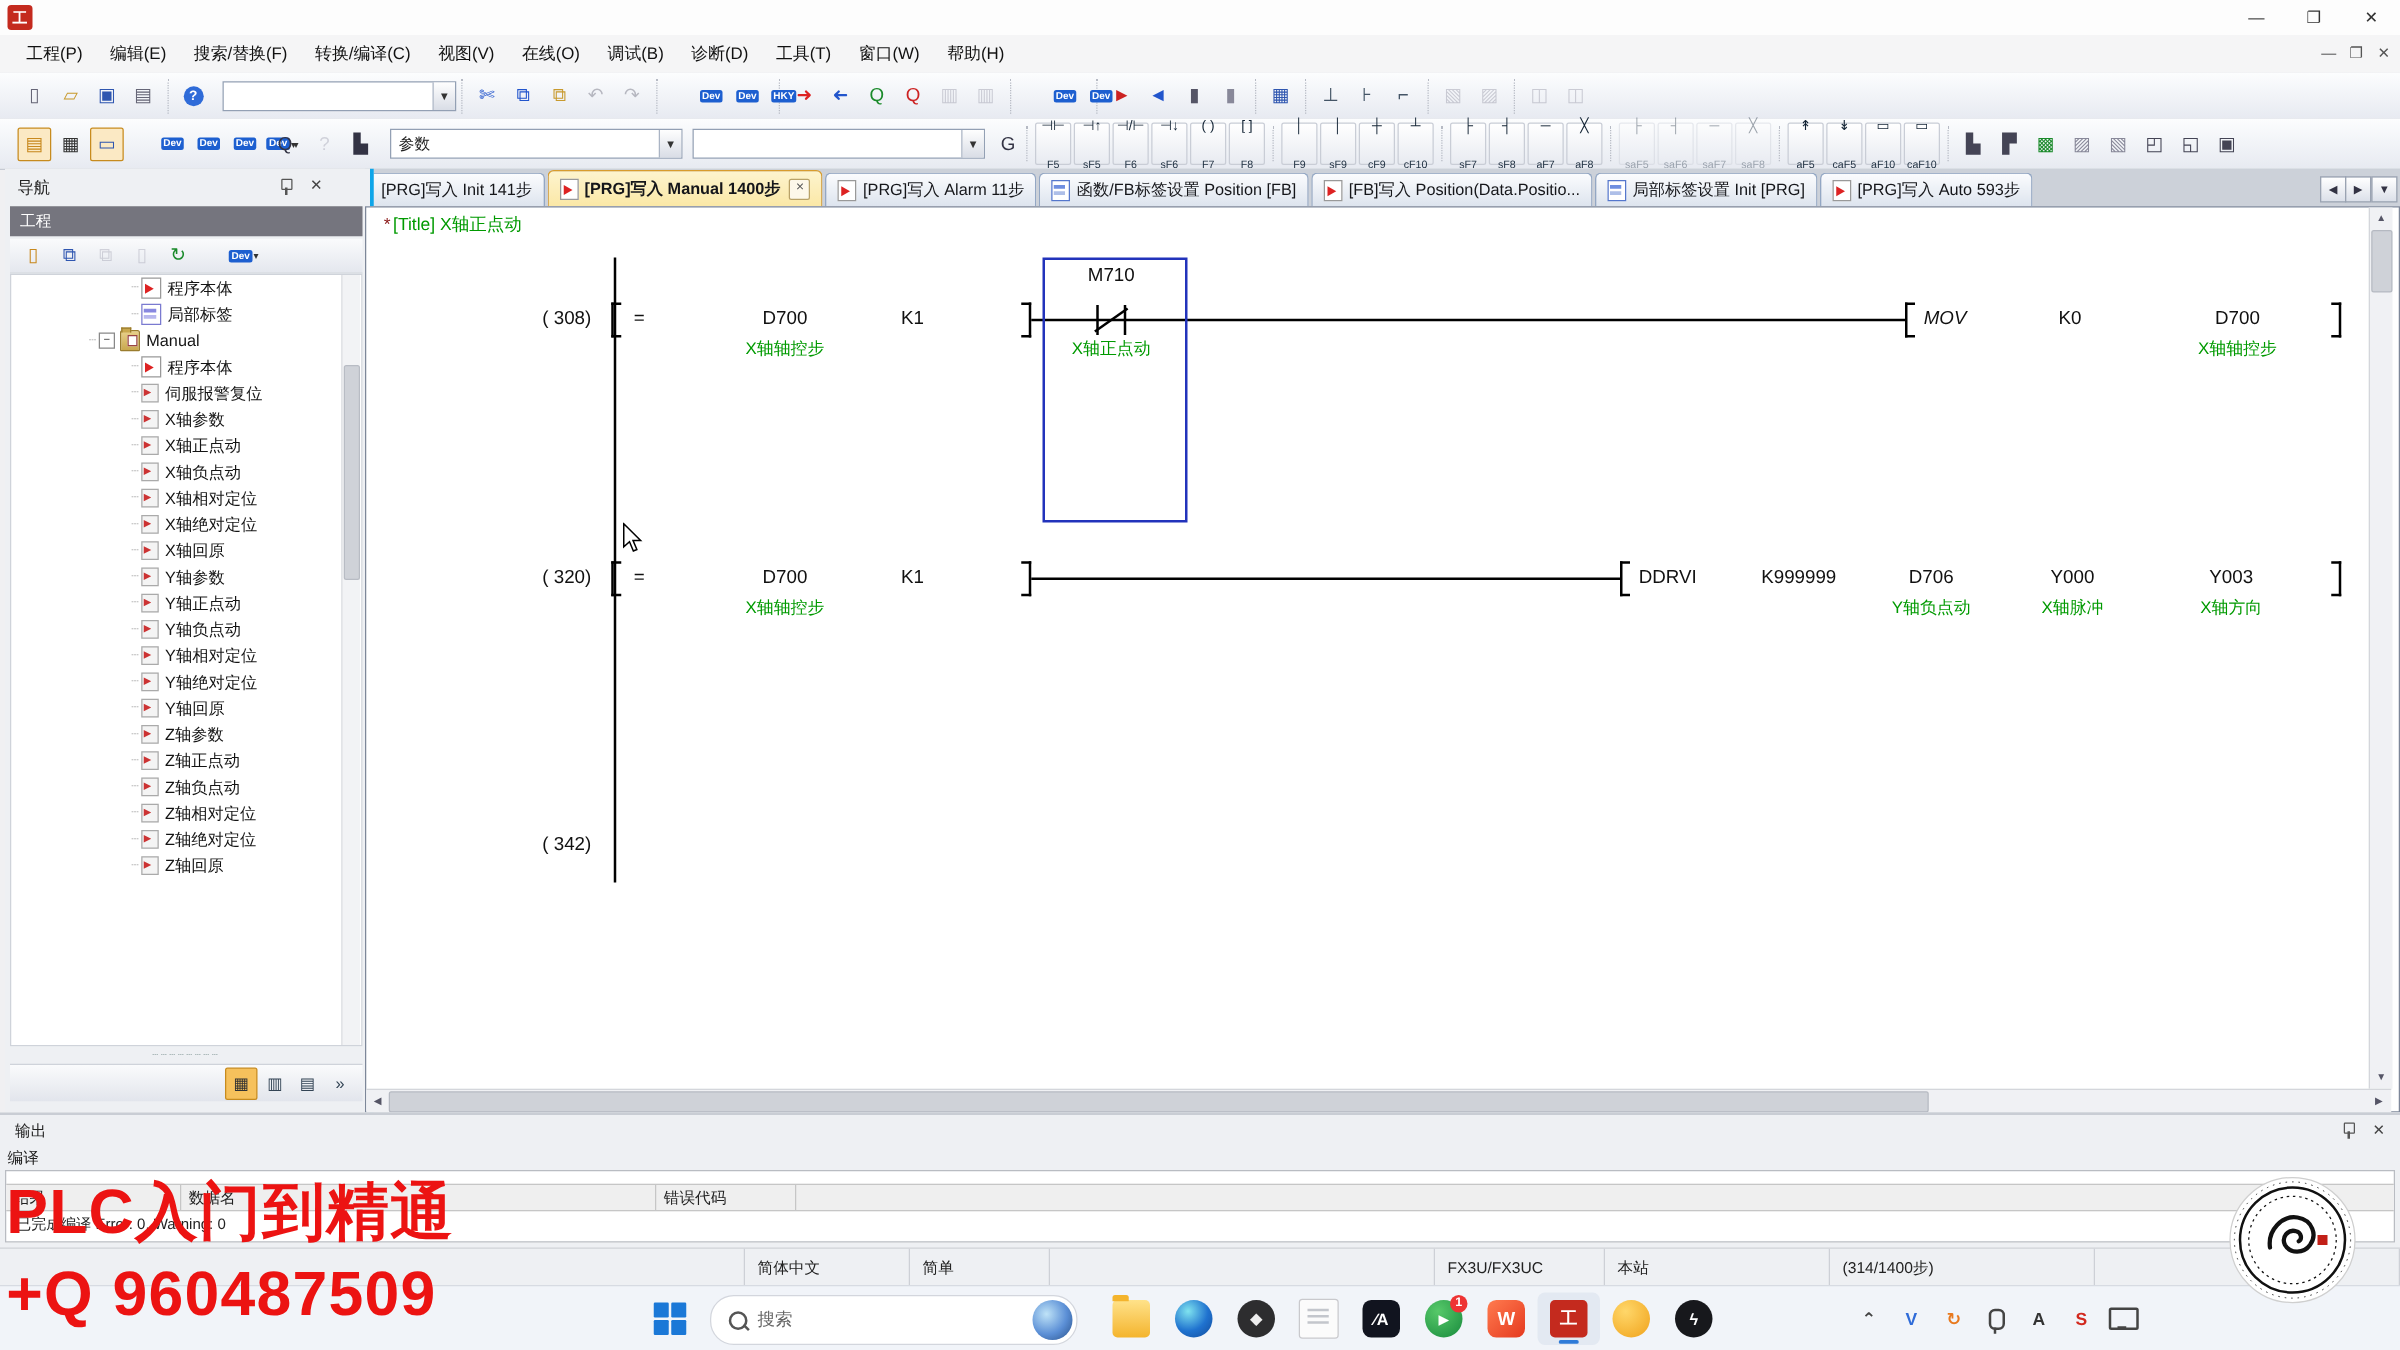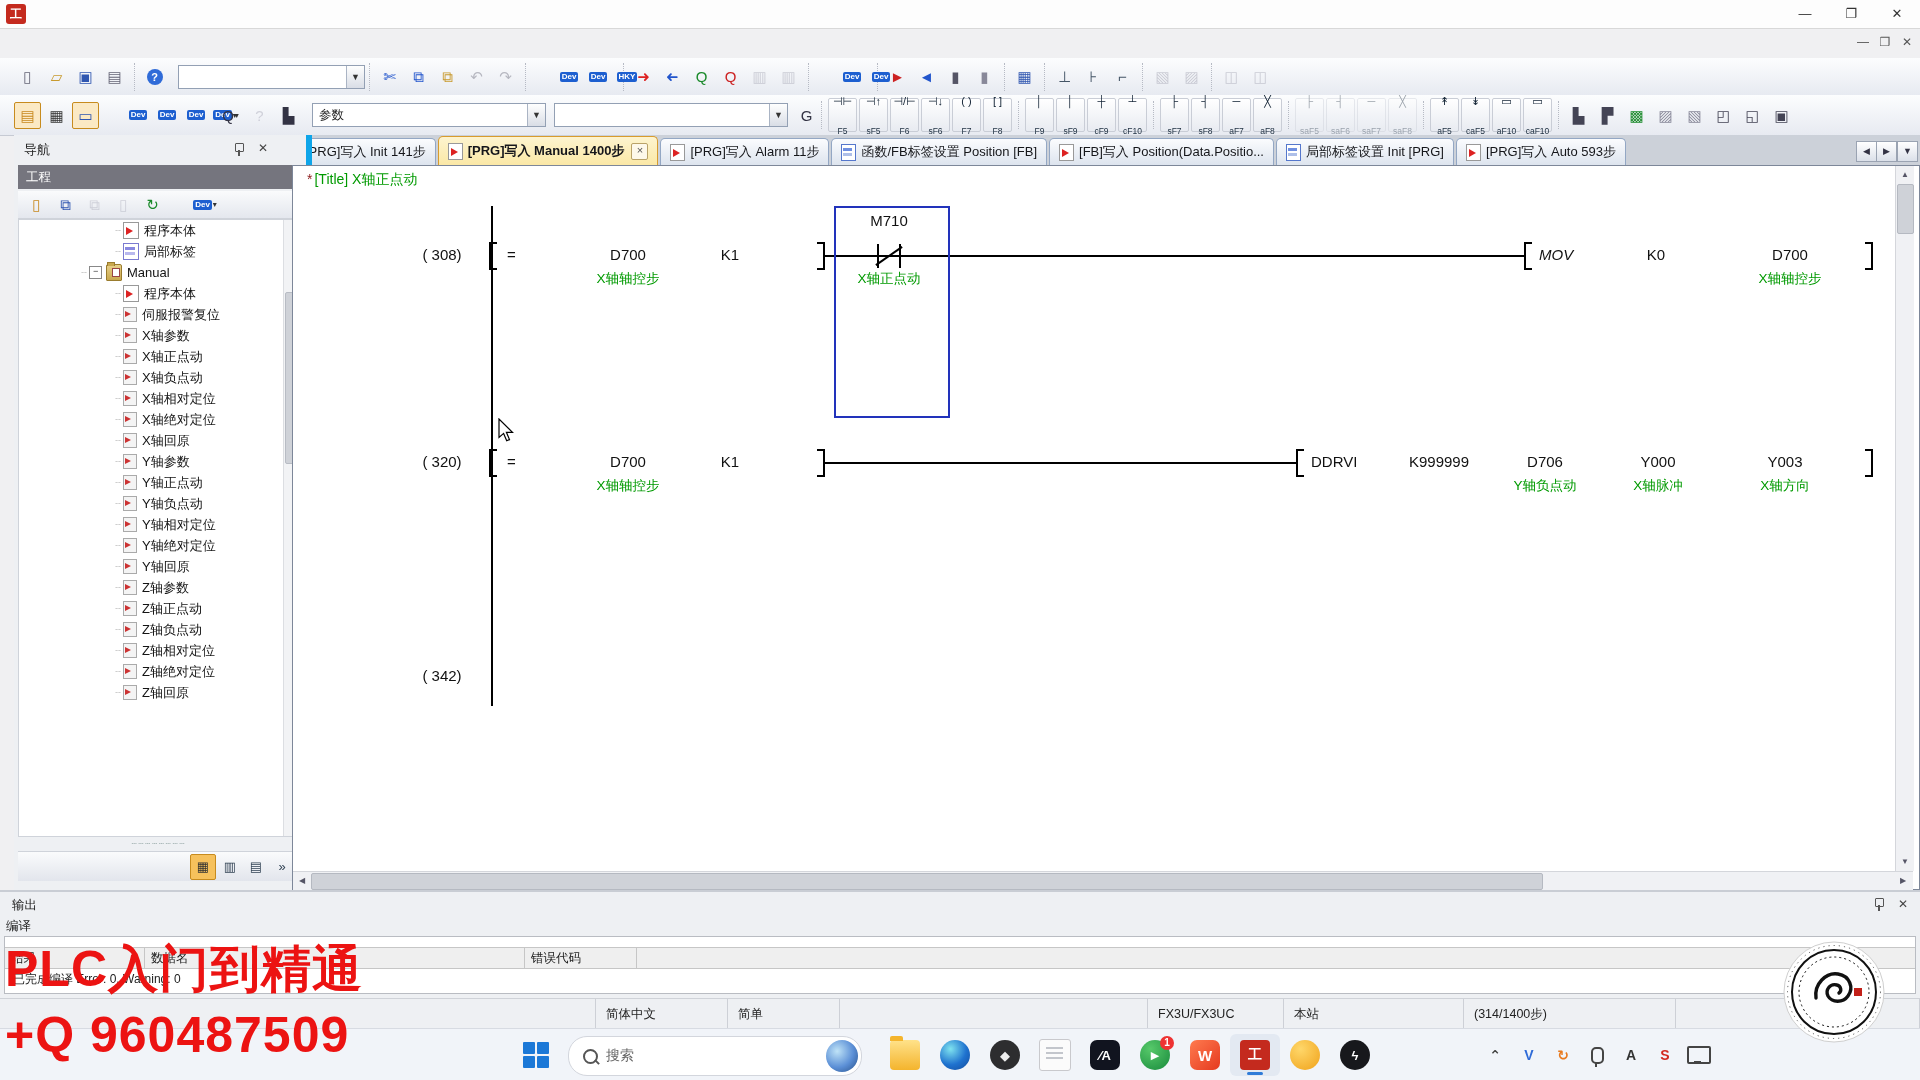--- a/index.html
+++ b/index.html
@@ -55,21 +55,21 @@
   .tab-ic.prg{background:#fff;border:1px solid #999;}
   .tab-ic.prg::after{content:"";position:absolute;left:2px;top:4px;border-left:7px solid #d22;border-top:4px solid transparent;border-bottom:4px solid transparent;}
   .tab-ic.tbl{background:#fff;border:1px solid #5577cc;}
   .tab-ic.tbl::after{content:"";position:absolute;left:1px;top:3px;width:9px;height:3px;background:#6f8fe0;box-shadow:0 5px 0 #aebfe8;}
   .tab-close{margin-left:7px;width:15px;height:15px;border:1px solid #b9a268;background:#fdf8ea;border-radius:2px;
     font-size:11px;line-height:13px;text-align:center;color:#555;font-weight:normal;}
   .tabnav{top:141px;width:19px;height:19px;border:1px solid #9aa3b2;background:linear-gradient(#fff,#dbe0e9);
     font-size:9px;text-align:center;line-height:18px;color:#334;}
 
   
-  #nav{left:14px;top:135px;width:292px;height:755px;background:#eef0f3;border-right:6px solid #0ea5e9;}
+  #nav{left:4px;top:135px;width:292px;height:755px;background:#eef0f3;border-right:3px solid #0ea5e9;}
   #nav-header{position:absolute;left:0;top:0;width:100%;height:28px;}
   #nav-title{position:absolute;left:10px;top:6px;font-size:13px;color:#222;}
   .pinbox{position:absolute;top:7px;width:15px;height:15px;}
   .pin-head{position:absolute;left:4px;top:1px;width:7px;height:7px;border:1.5px solid #555;border-radius:1px;}
   .pin-stem{position:absolute;left:7px;top:8px;width:1.5px;height:6px;background:#555;}
   #nav-close{position:absolute;top:6px;right:38px;font-size:12px;color:#444;}
   #nav-section{position:absolute;left:4px;top:30px;width:282px;height:24px;background:#75757e;color:#fff;
     font-size:12.5px;line-height:24px;padding-left:8px;box-sizing:border-box;}
   #nav-toolbar{position:absolute;left:4px;top:56px;width:282px;height:28px;background:linear-gradient(#fafbfc,#e4e7ee);
     display:flex;align-items:center;padding-left:4px;box-sizing:border-box;border-bottom:1px solid #cfd3da;}
@@ -97,21 +97,21 @@
   .nbb-btn{width:24px;height:24px;margin-left:2px;display:flex;align-items:center;justify-content:center;font-size:13px;color:#345;}
   .nbb-btn.active{background:#f6c15c;border:1px solid #c78b1e;border-radius:2px;}
 
   
   #editor{left:292px;top:165px;width:1628px;height:725px;background:#fff;border:1px solid #7d8799;box-sizing:border-box;}
   .lad-title{position:absolute;left:14px;top:5px;font-size:14px;}
   .lad-star{color:#8b1a1a;margin-right:2px;}
   .lad-green{color:#009a00;}
   .rail{position:absolute;background:#000;}
   .hwire{position:absolute;height:2px;background:#000;}
-  .step{position:absolute;width:62px;text-align:center;font-size:15px;color:#111;}
+  .step{position:absolute;width:62px;text-align:right;font-size:15px;color:#111;}
   .brk{position:absolute;width:8px;height:28px;border:2px solid #000;box-sizing:border-box;}
   .brk-l{border-right:none;} .brk-r{border-left:none;}
   .optxt{position:absolute;font-size:15px;color:#111;white-space:nowrap;}
   .devtxt{position:absolute;font-size:15px;color:#111;text-align:center;}
   .glbl{position:absolute;font-size:13.5px;color:#009a00;text-align:center;line-height:17px;}
   .cbar{position:absolute;width:2px;height:24px;background:#000;}
   .cslash{position:absolute;width:2px;height:32px;background:#000;transform:rotate(55deg);}
   #sel-rect{position:absolute;left:541px;top:40px;width:112px;height:208px;border:2px solid #2233bb;}
   #vsb{position:absolute;left:1602px;top:0;width:18px;height:705px;background:#f0f1f4;border-left:1px solid #d4d6db;}
   .sb-arrow{position:absolute;width:16px;height:16px;font-size:8px;text-align:center;line-height:16px;color:#556;}
@@ -180,20 +180,35 @@
 
 <div id="screen">
 
   <div class="abs" id="titlebar">
     <div class="abs" id="app-icon">工</div>
     <div class="abs wctl" id="btn-min">—</div>
     <div class="abs wctl" id="btn-max">❐</div>
     <div class="abs wctl" id="btn-close">✕</div>
   </div>
 
+  <div class="abs" id="menubar">
+    <div id="menu-items">
+        <div class="menu-item">工程(P)</div>
+        <div class="menu-item">编辑(E)</div>
+        <div class="menu-item">搜索/替换(F)</div>
+        <div class="menu-item">转换/编译(C)</div>
+        <div class="menu-item">视图(V)</div>
+        <div class="menu-item">在线(O)</div>
+        <div class="menu-item">调试(B)</div>
+        <div class="menu-item">诊断(D)</div>
+        <div class="menu-item">工具(T)</div>
+        <div class="menu-item">窗口(W)</div>
+        <div class="menu-item">帮助(H)</div>
+      </div>
+  </div>
   <div class="abs mdi-ctl" style="left:1852px;">—</div>
   <div class="abs mdi-ctl" style="left:1874px;">❐</div>
   <div class="abs mdi-ctl" style="left:1896px;">✕</div>
 
   <div class="abs toolbar" id="toolbar1">
     <div class="tb-row" id="tb1-groups">
         <div class="tb-group">
           <div class="tb-btn">
             <span class="tb-glyph" style="color: rgb(102, 102, 119);">▯</span>
           </div>

